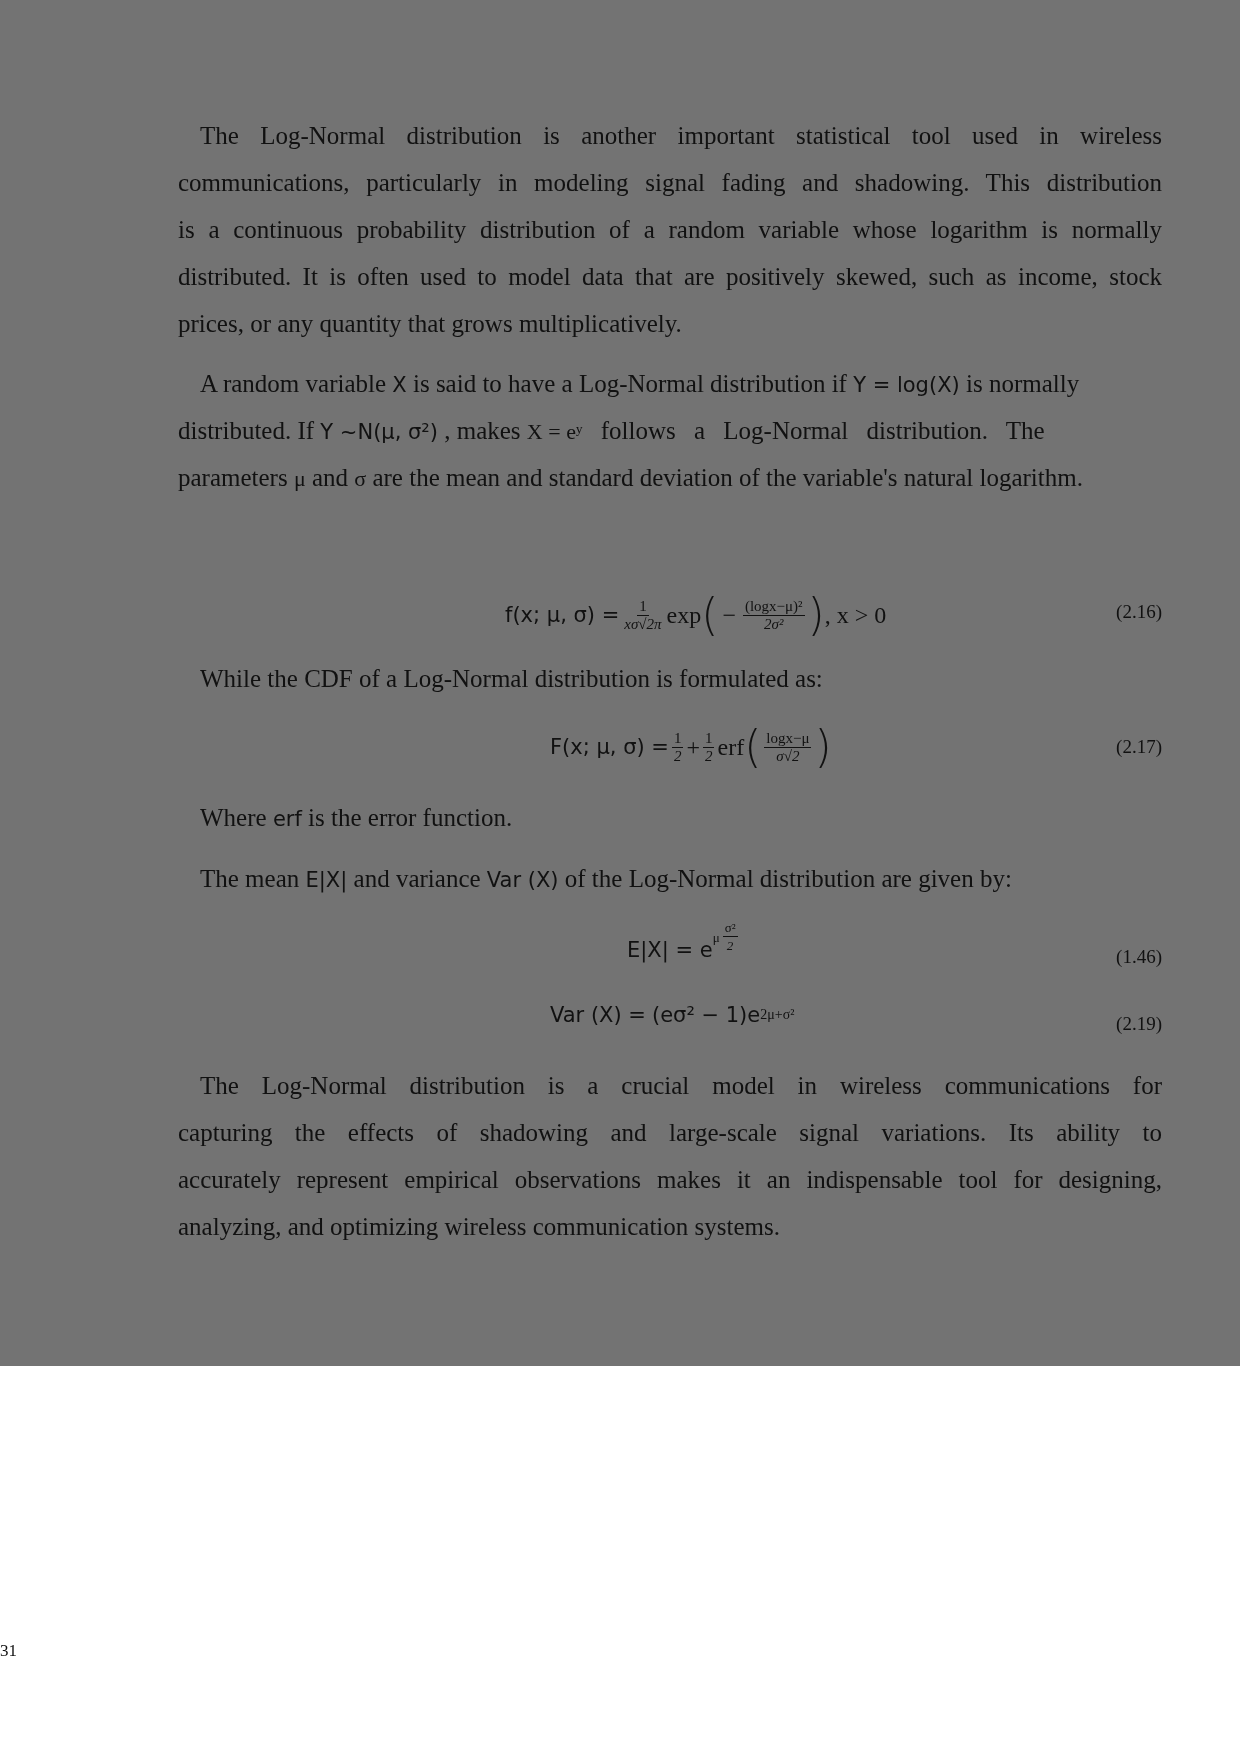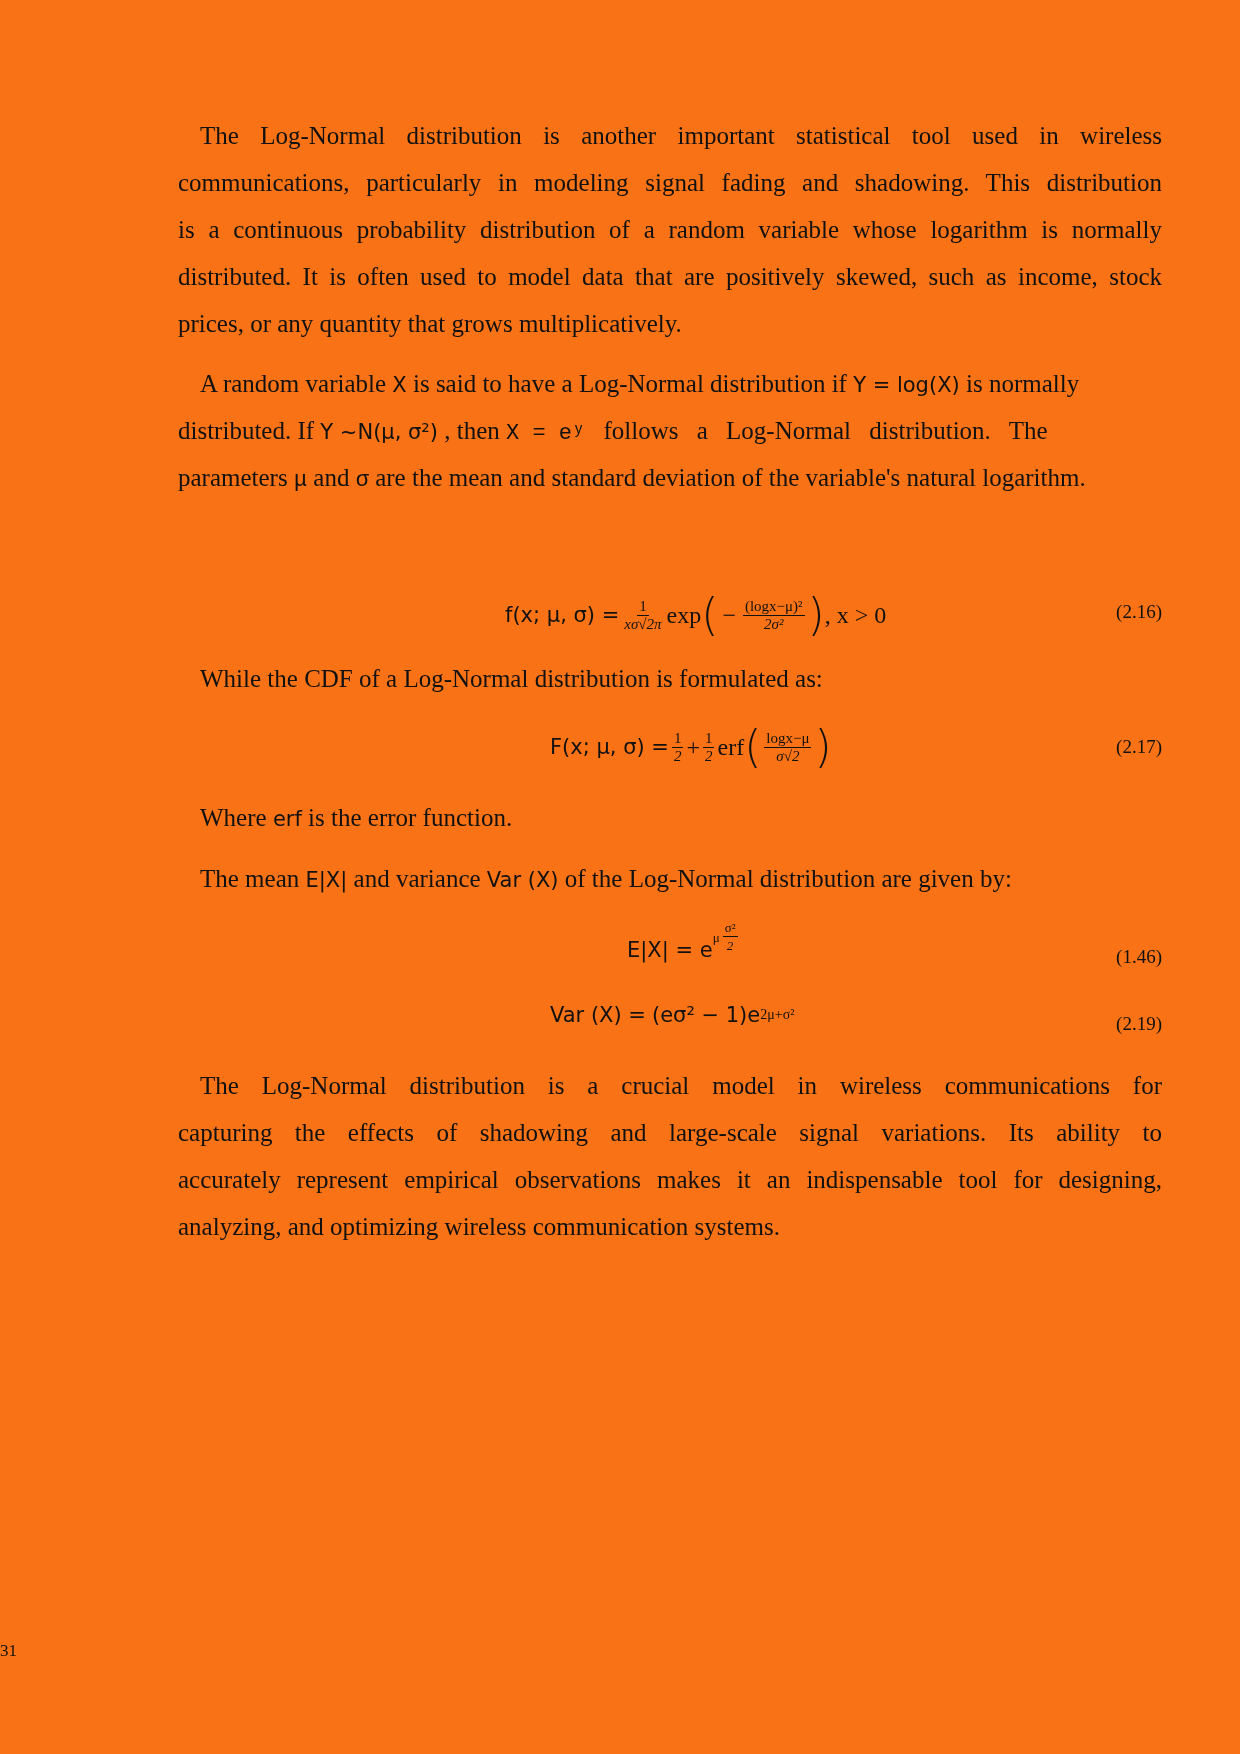--- a/index.html
+++ b/index.html
@@ -1,23 +1,23 @@
 <!DOCTYPE html>
 <html><head>
 <meta charset="utf-8">
 <style>
   html, body { margin: 0; padding: 0; background: #ffffff; }
   body { width: 1240px; height: 1754px; position: relative; overflow: hidden;
          font-family: "Liberation Serif", "DejaVu Serif", serif; color: #111; }
-  .page { position: absolute; left: 0; top: 0; width: 1240px; height: 1754px; background: #f97316; }
+  .page { position: absolute; left: 0; top: 0; width: 1240px; height: 1366px; background: #737373; }
   .line { position: absolute; left: 178px; width: 984px; font-size: 25px; line-height: 30px;
           white-space: nowrap; }
   .just { text-align: justify; text-align-last: justify; }
   .indent { left: 200px; width: 962px; }
-  .math { font-family: Liberation Mono, monospace; font-size: 22px; }
+  .math { font-family: Liberation Serif, serif; font-size: 22px; }
   .mathsans { font-family: "DejaVu Sans", sans-serif; font-size: 21px; }
   .eqnum { position: absolute; right: 78px; font-size: 19px; line-height: 30px; }
   .eq { position: absolute; font-size: 24px; line-height: 30px; white-space: nowrap;
         font-family: "Liberation Serif", serif; display: flex; align-items: center; }
   .frac { display: inline-flex; flex-direction: column; align-items: center; vertical-align: middle;
           margin: 0 3px; }
   .frac .num { font-size: 15px; line-height: 17px; padding: 0 2px; border-bottom: 1.5px solid #111; }
   .frac .den { font-size: 15px; line-height: 17px; padding: 0 2px; font-style: italic; }
   .bigparen { font-size: 44px; line-height: 40px; font-family: "DejaVu Sans", sans-serif; font-weight: 300; }
   sup { font-size: 14px; line-height: 0; }
@@ -34,21 +34,21 @@
   <div class="line just" style="top:215px">is a continuous probability distribution of a random variable whose logarithm is normally</div>
   <div class="line just" style="top:262px">distributed. It is often used to model data that are positively skewed, such as income, stock</div>
   <div class="line" style="top:309px">prices, or any quantity that grows multiplicatively.</div>
 
   <div class="line indent" style="top:369px; display:flex; justify-content:flex-start">
     <span>
       <span>A random variable </span><span class="mathsans">X</span><span> is said to have a Log-Normal distribution if </span><span class="mathsans">Y = log(X)</span><span> is normally</span>
     </span>
   </div>
   <div class="line" style="top:416px">
-    <span>distributed.  If </span><span class="mathsans">Y ~N(μ, σ²)</span><span> ,  then </span><span class="math">X = eʸ</span><span style="word-spacing:12px">  follows a Log-Normal distribution. The</span>
+    <span>distributed.  If </span><span class="mathsans">Y ~N(μ, σ²)</span><span> ,  makes </span><span class="math">X = eʸ</span><span style="word-spacing:12px">  follows a Log-Normal distribution. The</span>
   </div>
   <div class="line" style="top:463px">
     <span>parameters </span><span class="math">μ</span><span> and </span><span class="math">σ</span><span> are the mean and standard deviation of the variable's natural logarithm.</span>
   </div>
 
 
   <div class="eq" style="left:505px; top:590px; height:50px">
     <span class="mathsans">f(x; μ, σ) =</span>
     <span class="frac">
       <span class="num">1</span>

